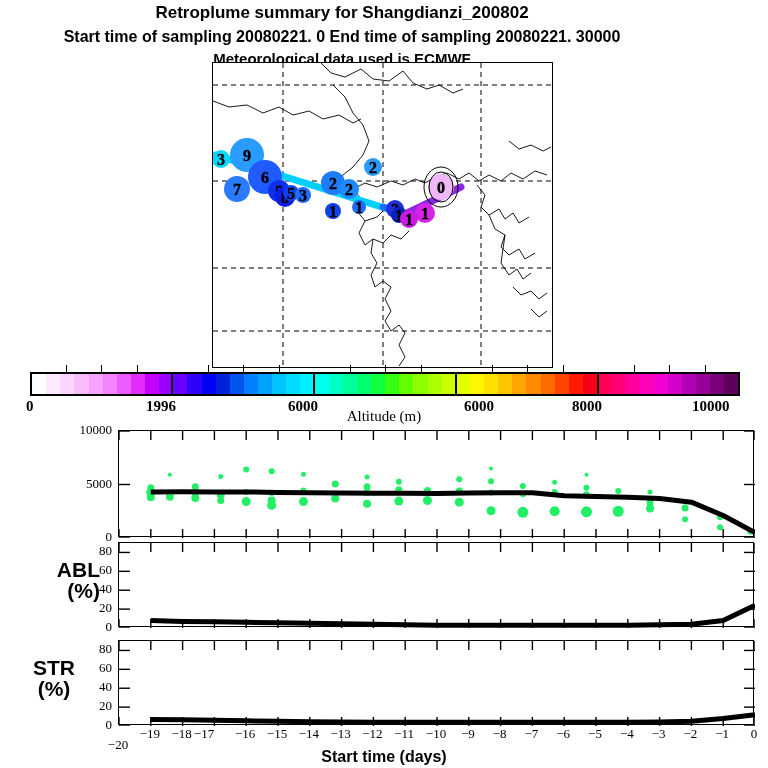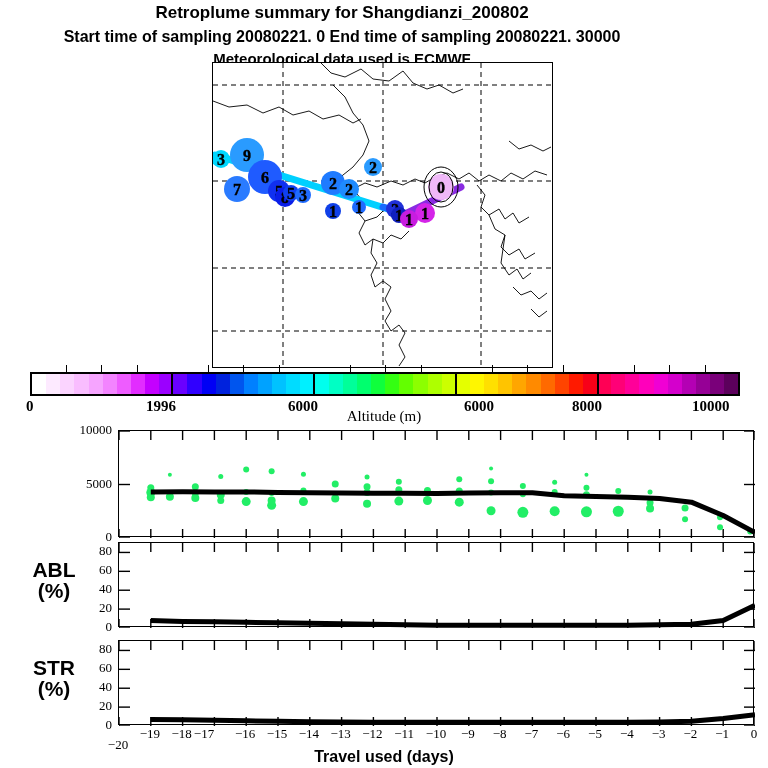--- a/index.html
+++ b/index.html
@@ -310,21 +310,21 @@
         <circle cx="566.04" cy="88.275" r="3" fill="#22ee66"></circle>
         <circle cx="601.02" cy="86.13499999999999" r="3" fill="#22ee66"></circle>
         <circle cx="601.02" cy="96.3" r="3" fill="#22ee66"></circle>
         <circle cx="631.23" cy="100.58" r="3" fill="#22ee66"></circle>
         <path d="M31.80,60.99 L63.60,60.78 L95.40,60.88 L127.20,60.99 L159.00,61.42 L190.80,61.85 L222.60,62.06 L254.40,62.17 L286.20,62.27 L318.00,62.38 L349.80,62.06 L381.60,61.85 L413.40,61.74 L445.20,64.73 L477.00,65.59 L508.80,66.34 L540.60,67.41 L572.40,71.16 L604.20,84.53 L636.00,101.65" fill="none" stroke="#000000" stroke-width="5" stroke-linejoin="round" stroke-linecap="butt"></path>
       </svg>
   </div>
 </div>
 
 <div class="abs tsrow" id="row-abl" style="top: 542px; height: 85px;">
-  <div class="ylab" style="top: 16.5px;">
+  <div class="ylab" style="top: 16.5px; text-align: right;">
     <div>ABL</div>
     <div>(%)</div>
   </div>
   <div class="plotbox" id="box-abl" style="top: 0px; width: 636px; height: 85px;">
     <svg id="svg-abl" width="636" height="85">
         <line x1="0" y1="85" x2="11" y2="85" stroke="#000" stroke-width="1.4"></line>
         <line x1="625" y1="85" x2="636" y2="85" stroke="#000" stroke-width="1.4"></line>
         <line x1="0" y1="66.11111111111111" x2="11" y2="66.11111111111111" stroke="#000" stroke-width="1.4"></line>
         <line x1="625" y1="66.11111111111111" x2="636" y2="66.11111111111111" stroke="#000" stroke-width="1.4"></line>
         <line x1="0" y1="47.22222222222222" x2="11" y2="47.22222222222222" stroke="#000" stroke-width="1.4"></line>
@@ -460,21 +460,21 @@
     <div class="xtick-lab" style="left: 484.6px; top: 0px;">−8</div>
     <div class="xtick-lab" style="left: 516.4px; top: 0px;">−7</div>
     <div class="xtick-lab" style="left: 548.2px; top: 0px;">−6</div>
     <div class="xtick-lab" style="left: 580px; top: 0px;">−5</div>
     <div class="xtick-lab" style="left: 611.8px; top: 0px;">−4</div>
     <div class="xtick-lab" style="left: 643.6px; top: 0px;">−3</div>
     <div class="xtick-lab" style="left: 675.4px; top: 0px;">−2</div>
     <div class="xtick-lab" style="left: 707.2px; top: 0px;">−1</div>
     <div class="xtick-lab" style="left: 739px; top: 0px;">0</div>
   </div>
-<div class="abs" id="xaxis-title">Travel used (days)</div>
+<div class="abs" id="xaxis-title">Start time (days)</div>
 
 <div class="ytick-lab" style="left: 54px; top: 529px;">0</div>
 <div class="ytick-lab" style="left: 54px; top: 475.5px;">5000</div>
 <div class="ytick-lab" style="left: 54px; top: 422px;">10000</div>
 <div class="ytick-lab" style="left: 54px; top: 619px;">0</div>
 <div class="ytick-lab" style="left: 54px; top: 600.111px;">20</div>
 <div class="ytick-lab" style="left: 54px; top: 581.222px;">40</div>
 <div class="ytick-lab" style="left: 54px; top: 562.333px;">60</div>
 <div class="ytick-lab" style="left: 54px; top: 543.444px;">80</div>
 <div class="ytick-lab" style="left: 54px; top: 717px;">0</div>

